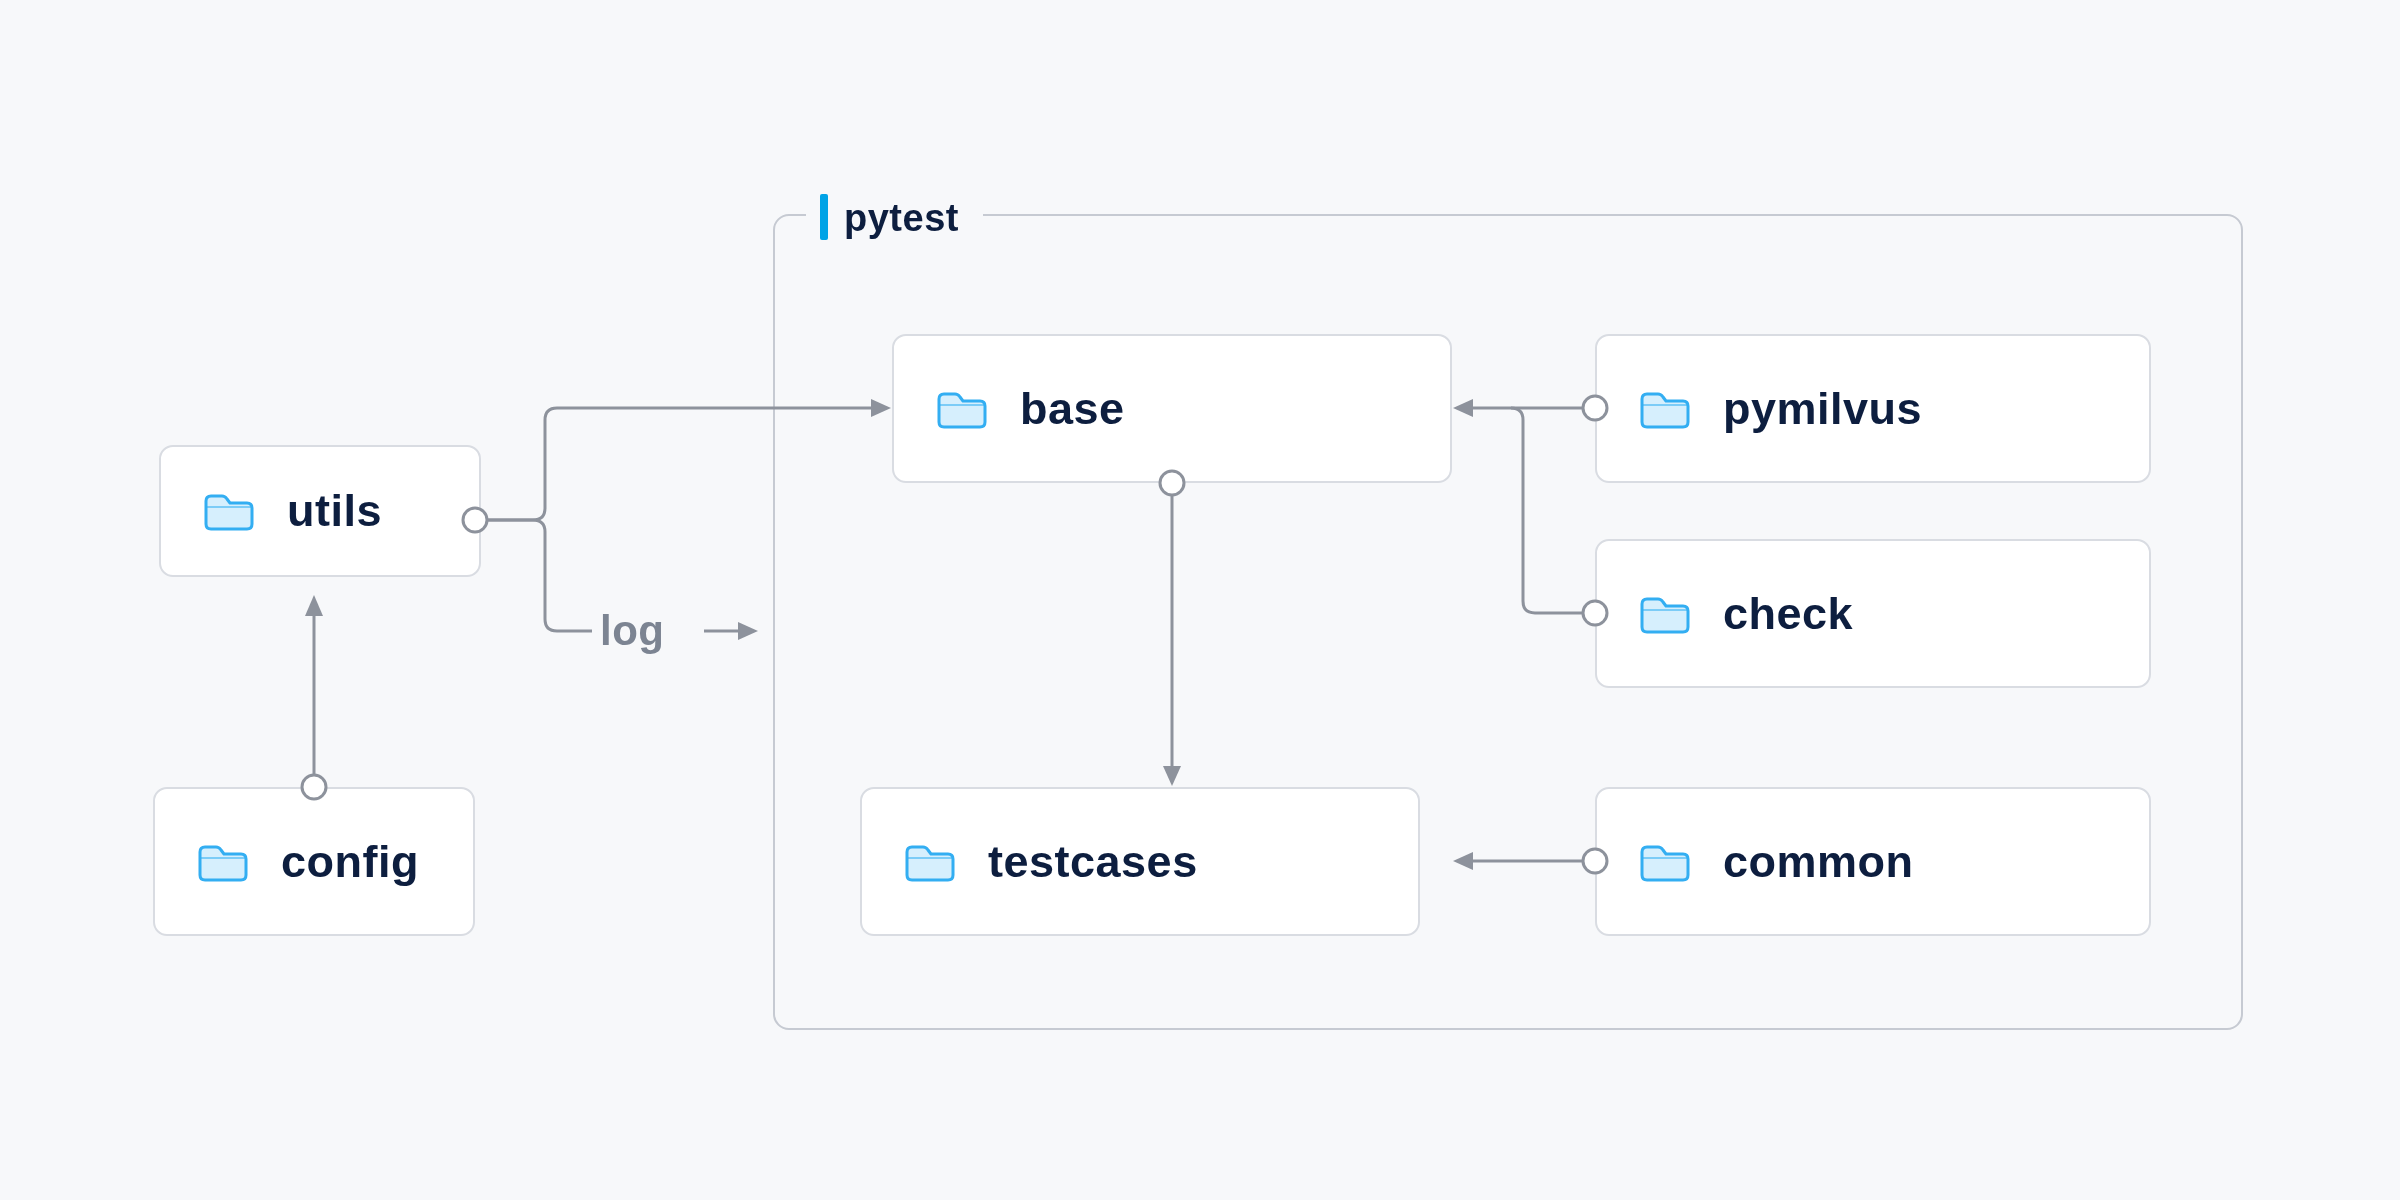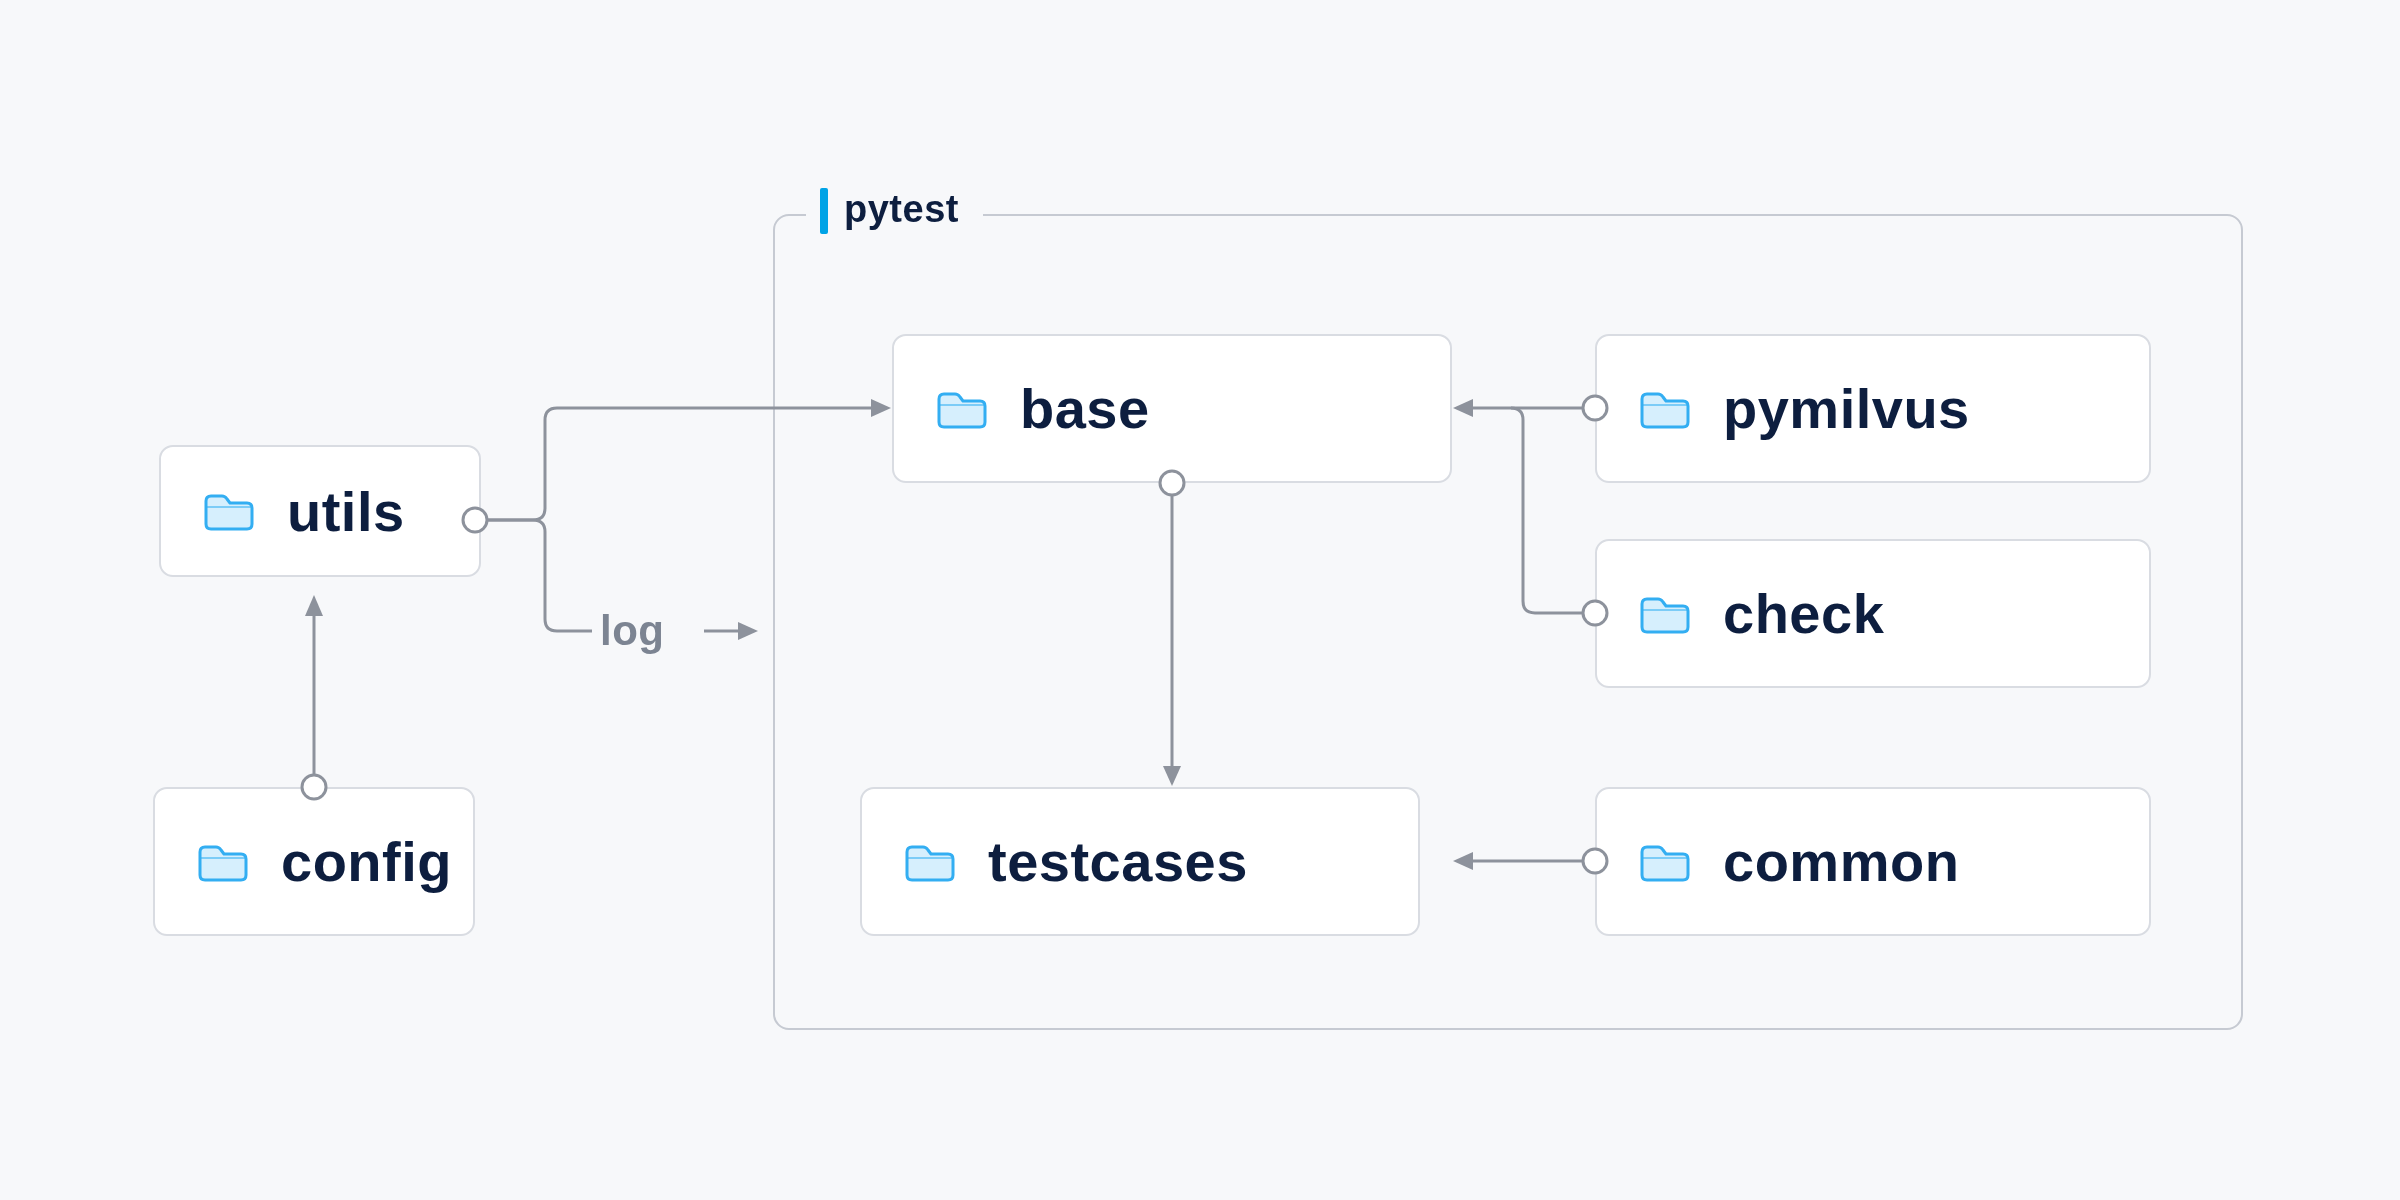--- a/index.html
+++ b/index.html
@@ -22,21 +22,21 @@
     width: 1470px; height: 816px;
     border: 2px solid #c6cad2;
     border-radius: 16px;
     box-sizing: border-box;
   }
   .group-label {
     position: absolute;
     left: 806px; top: 188px;
     height: 52px;
     display: flex;
-    align-items: flex-start;
+    align-items: flex-end;
     gap: 16px;
     background: #f7f8fa;
     padding: 0 24px 0 14px;
   }
   .group-label .bar {
     width: 8px; height: 46px;
     background: #00a3e6;
     border-radius: 2px;
   }
   .group-label .txt {
@@ -51,21 +51,21 @@
     background: #ffffff;
     border: 2px solid #d9dce2;
     border-radius: 14px;
     box-sizing: border-box;
     display: flex;
     align-items: center;
     gap: 30px;
     padding-left: 40px;
   }
   .node .node-label {
-    font-size: 56px;
+    font-size: 45px;
     font-weight: 700;
     color: #0d1e3f;
     letter-spacing: 0.5px;
   }
   .node .folder { display: flex; align-items: center; }
   .node-utils     { left: 159px;  top: 445px; width: 322px; height: 132px; }
   .node-config    { left: 153px;  top: 787px; width: 322px; height: 149px; text-align: center; }
   .node-base      { left: 892px;  top: 334px; width: 560px; height: 149px; }
   .node-pymilvus  { left: 1595px; top: 334px; width: 556px; height: 149px; }
   .node-check     { left: 1595px; top: 539px; width: 556px; height: 149px; }

